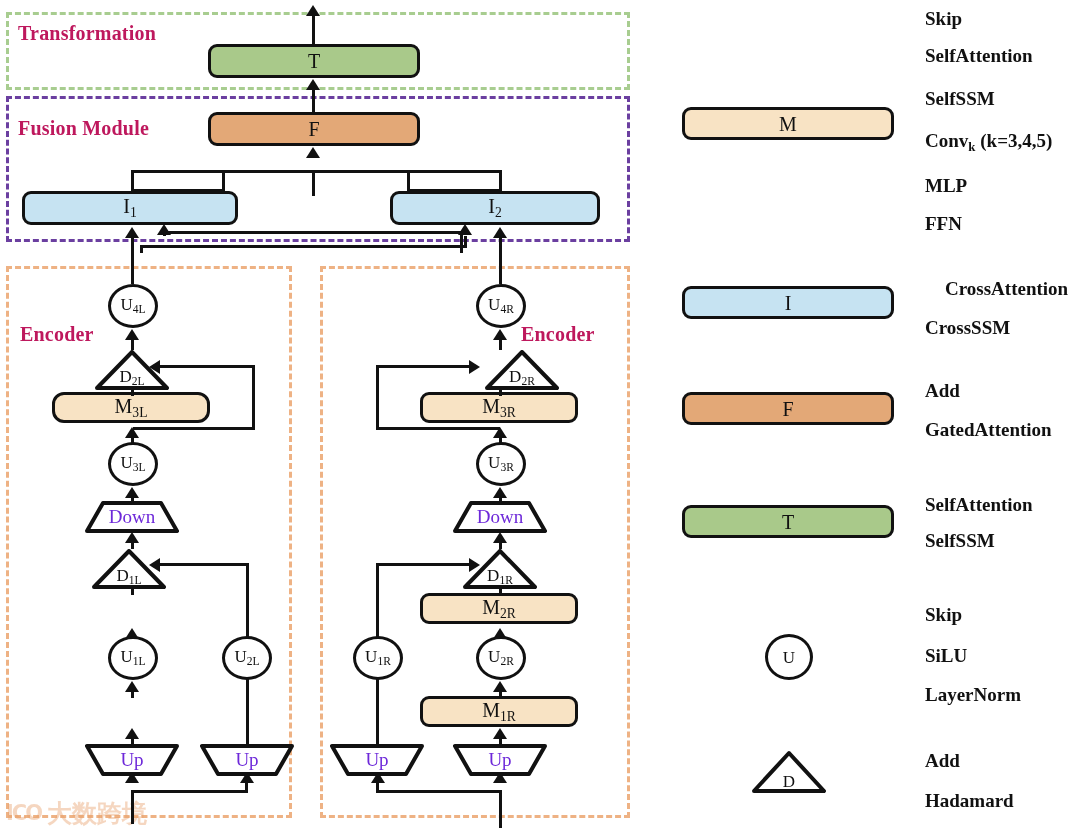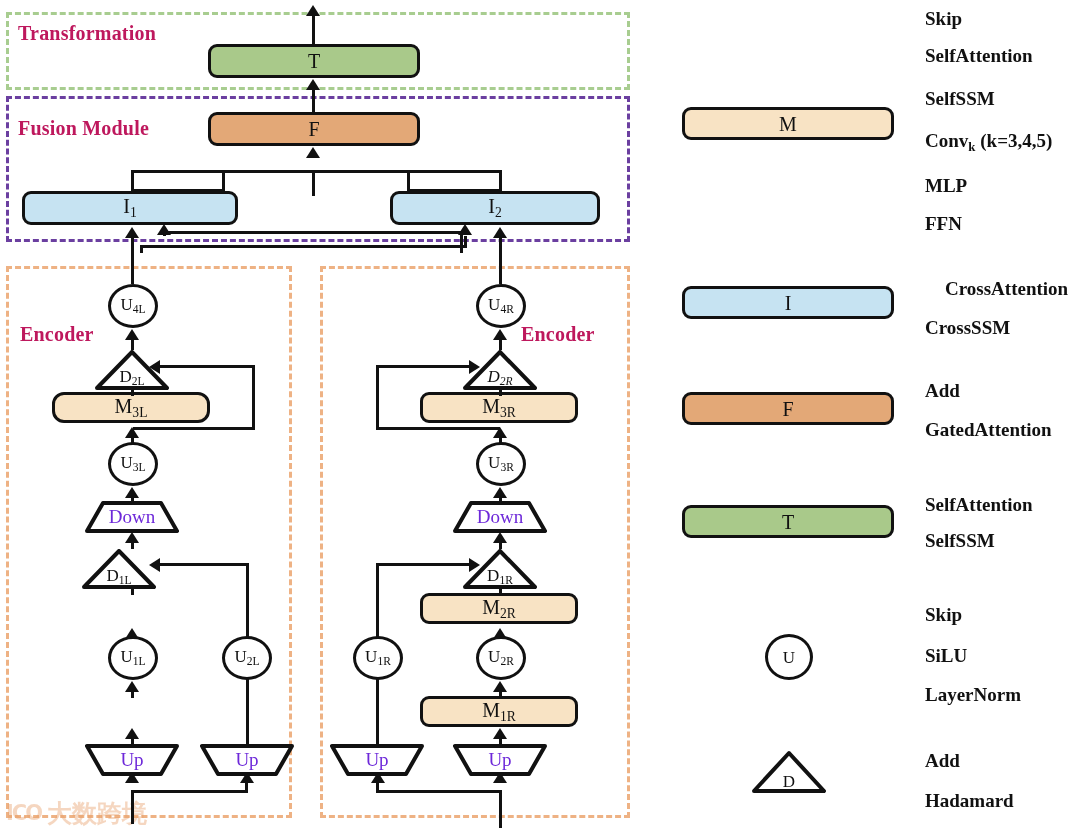--- a/index.html
+++ b/index.html
@@ -167,21 +167,21 @@
   <div class="trap" style="left:85px;top:501px;width:94px;height:32px;">
     <svg width="94" height="32" viewBox="0 0 94 32">
       <polygon points="18,2 76,2 92,30 2,30" fill="#fff" stroke="#111" stroke-width="4" stroke-linejoin="round"></polygon>
     </svg>
     <span>Down</span>
   </div>
 
   <div class="ln" style="left:131px;top:541px;width:3px;height:8px;"></div>
   <div class="arrow up" style="left:125px;top:532px;"></div>
 
-  <div class="tri" style="left:82px;top:549px;width:74px;height:40px;justify-content:center;">
+  <div class="tri" style="left:92px;top:549px;width:74px;height:40px;justify-content:center;">
     <svg width="74" height="40" viewBox="0 0 74 40">
       <polygon points="37,2 72,38 2,38" fill="#fff" stroke="#111" stroke-width="4" stroke-linejoin="round"></polygon>
     </svg>
     <span><span>D</span><sub>1L</sub></span>
   </div>
 
   <div class="ln" style="left:131px;top:587px;width:3px;height:8px;"></div>
   <div class="arrow up" style="left:125px;top:578px;"></div>
 
 
@@ -226,21 +226,21 @@
   <div class="ln" style="left:245px;top:782px;width:3px;height:11px;"></div>
   <div class="arrow up" style="left:125px;top:772px;"></div>
   <div class="arrow up" style="left:240px;top:772px;"></div>
 
   <div class="circ" style="left:476px;top:284px;width:50px;height:44px;text-align:center;">
     <span><span>U</span><sub>4R</sub></span>
   </div>
   <div class="ln" style="left:499px;top:340px;width:3px;height:10px;"></div>
   <div class="arrow up" style="left:493px;top:329px;"></div>
 
-  <div class="tri" style="left:463px;top:350px;width:74px;height:40px;font-style:italic;">
+  <div class="tri" style="left:485px;top:350px;width:74px;height:40px;">
     <svg width="74" height="40" viewBox="0 0 74 40">
       <polygon points="37,2 72,38 2,38" fill="#fff" stroke="#111" stroke-width="4" stroke-linejoin="round"></polygon>
     </svg>
     <span><span>D</span><sub>2R</sub></span>
   </div>
 
   <div class="ln" style="left:499px;top:388px;width:3px;height:8px;"></div>
   <div class="arrow up" style="left:493px;top:379px;"></div>
 
   <div class="rbox tan" style="left:420px;top:392px;width:158px;height:31px;">

